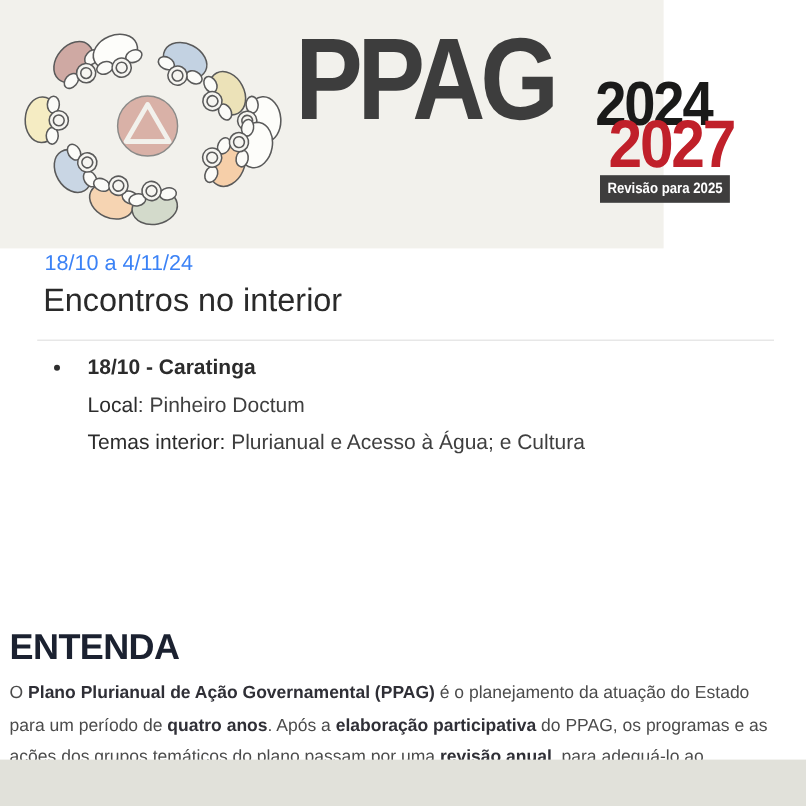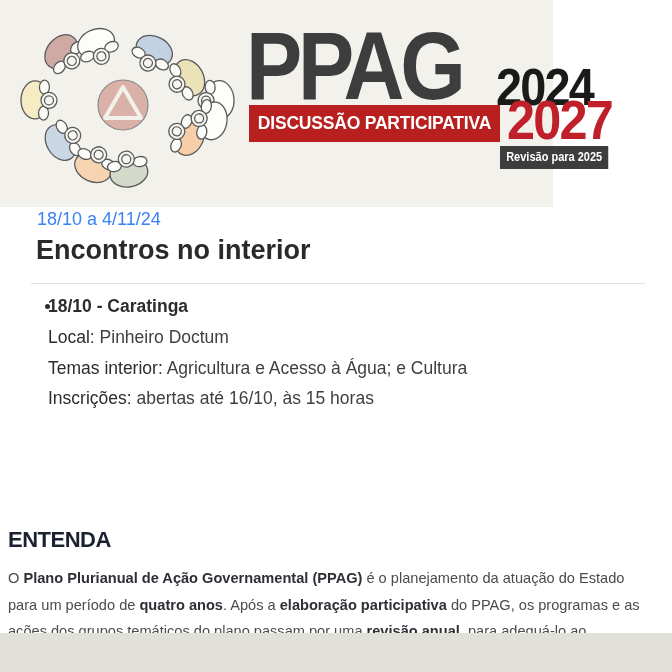--- a/index.html
+++ b/index.html
@@ -40,29 +40,29 @@
   }
   .rev-badge{
     position:absolute;left:500px;top:146px;height:23px;line-height:23px;
     padding:0 7px;background:var(--badge-background,#3e3d3d);color:#ffffff;
     font-size:12.5px;font-weight:700;white-space:nowrap;
     transform:scaleX(.88);transform-origin:0 0;
   }
 
   
   .event-date{left:37px;top:206px;font-size:18px;line-height:26px;color:#3b82f6;}
-  .event-title{left:36px;top:233px;font-size:27px;line-height:34px;font-weight:700;color:#2a2a2a;margin:0;}
+  .event-title{left:36px;top:233px;font-size:27px;line-height:34px;font-weight:400;color:#2a2a2a;margin:0;}
   .divider{left:31px;top:283px;width:614px;height:1px;background:#e2e2e2;}
   .bullet-dot{left:45px;top:304px;width:5px;height:5px;border-radius:50%;background:#2e2e2e;}
-  .event-lines{left:48px;top:291px;width:580px;font-size:17.5px;line-height:30.8px;color:#3f3f3f;}
+  .event-lines{left:73px;top:291px;width:580px;font-size:17.5px;line-height:30.8px;color:#3f3f3f;}
   .event-lines .heading{font-weight:700;color:#2c2c2c;}
   .event-lines b{font-weight:400;color:#2c2c2c;}
 
   
-  .entenda-title{left:8px;top:523px;font-size:22px;line-height:34px;font-weight:700;color:#1b2130;letter-spacing:-.5px;margin:0;}
+  .entenda-title{left:8px;top:523px;font-size:30px;line-height:34px;font-weight:700;color:#1b2130;letter-spacing:-.5px;margin:0;}
   .entenda-par{left:8px;top:565px;width:636px;font-size:14.6px;line-height:26.6px;color:#4b4b4b;margin:0;}
   .entenda-par b{font-weight:700;color:#2f2f36;}
 
   
   .footer-band{left:0;top:633px;width:672px;height:39px;background:#e1e1da;}
 
   svg .outline{stroke:#5a5a5a;stroke-width:1.3;}
 </style>
 </head>
 <body>
@@ -118,36 +118,34 @@
 
     <g>
       <circle cx="105" cy="97" r="25" fill="#d9b1a7" stroke="#8a8a88" stroke-width="1.2"></circle>
       <path d="M105 79 L123 110 L87 110 Z" fill="none" stroke="#f2f1ec" stroke-width="4" stroke-linejoin="round"></path>
       <line x1="87" y1="110" x2="123" y2="110" stroke="#f2f1ec" stroke-width="4"></line>
     </g>
   </svg>
 
   <div class="ppag">PPAG</div>
   <div class="y2024">2024</div>
-  <div class="redbox">DISCUSSÃO PARTICIPATIVA</div>
   <div class="y2027">2027</div>
   <div class="rev-badge">Revisão para 2025</div>
 </header>
 
 <main>
   <div class="abs event-date">18/10 a 4/11/24</div>
   <h1 class="abs event-title">Encontros no interior</h1>
   <div class="abs divider"></div>
 
   <span class="abs bullet-dot"></span>
   <div class="abs event-lines">
     <div class="heading">18/10 - Caratinga</div>
     <div class="line"><b>Local</b><span>: Pinheiro Doctum</span></div>
-    <div class="line"><b>Temas interior:</b><span> Agricultura e Acesso à Água; e Cultura</span></div>
-    <div class="line"><b>Inscrições:</b><span> abertas até 16/10, às 15 horas</span></div>
+    <div class="line"><b>Temas interior:</b><span> Plurianual e Acesso à Água; e Cultura</span></div>
   </div>
 </main>
 
 <section>
   <h2 class="abs entenda-title">ENTENDA</h2>
   <p class="abs entenda-par"><span>O </span><b>Plano Plurianual de Ação Governamental (PPAG)</b><span> é o planejamento da atuação do Estado para um período de </span><b>quatro anos</b><span>. Após a </span><b>elaboração participativa</b><span> do PPAG, os programas e as ações dos grupos temáticos do plano passam por uma </span><b>revisão anual</b><span>, para adequá-lo ao Orçamento do próximo ano.</span></p>
 </section>
 
 <footer class="abs footer-band"></footer>
 

